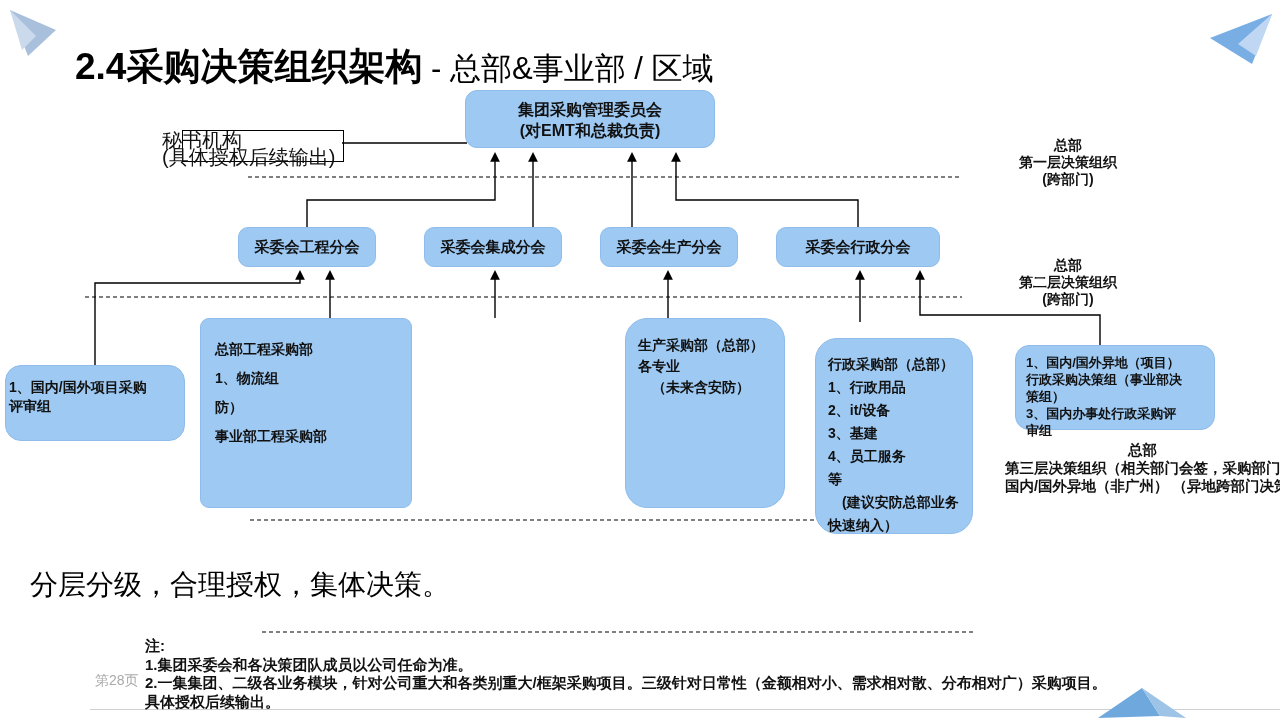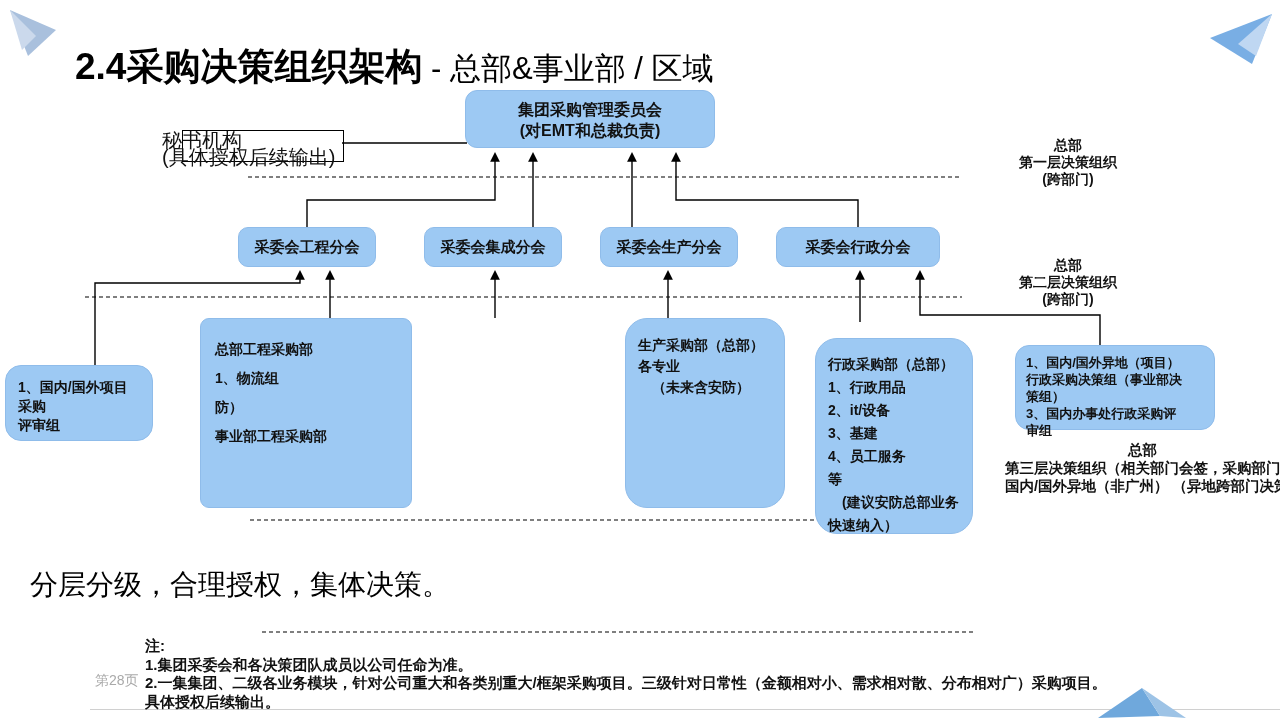--- a/index.html
+++ b/index.html
@@ -19,22 +19,22 @@
   }
   #top-box{left:465px;top:90px;width:250px;height:58px;border-radius:12px;
     text-align:center;font-size:16px;line-height:21px;padding-top:8px;}
   .committee{top:227px;height:40px;border-radius:10px;text-align:center;
     font-size:15px;line-height:38px;}
   #committee-0{left:238px;width:138px;}
   #committee-1{left:424px;width:138px;}
   #committee-2{left:600px;width:138px;}
   #committee-3{left:776px;width:164px;}
   .dept{border-radius:22px;font-size:14px;white-space:pre-wrap;}
-  #dept-project-review{left:5px;top:365px;width:148px;height:76px;border-radius:16px;
-    padding:12px 12px;line-height:19px;}
+  #dept-project-review{left:5px;top:365px;width:180px;height:76px;border-radius:16px;
+    padding:12px 3px;line-height:19px;}
   #dept-engineering{left:200px;top:318px;width:212px;height:190px;padding:16px 14px;line-height:29px;border-radius:9px;}
   #dept-integration{left:428px;top:318px;width:178px;height:190px;padding:16px 12px;line-height:21px;}
   #dept-production{left:625px;top:318px;width:160px;height:190px;padding:16px 12px;line-height:21px;}
   #dept-admin{left:815px;top:322px;width:158px;height:196px;padding:14px 12px;line-height:23px;margin-top:16px;}
   #dept-admin-regional{left:1015px;top:345px;width:200px;height:85px;border-radius:14px;
     padding:8px 10px;font-size:13px;line-height:17px;overflow:visible;}
   
   #secretary-border{left:182px;top:130px;width:160px;height:30px;border:1.5px solid #000;}
   #secretary-text{left:162px;top:132px;width:200px;
     font-size:20px;line-height:17px;white-space:nowrap;}

